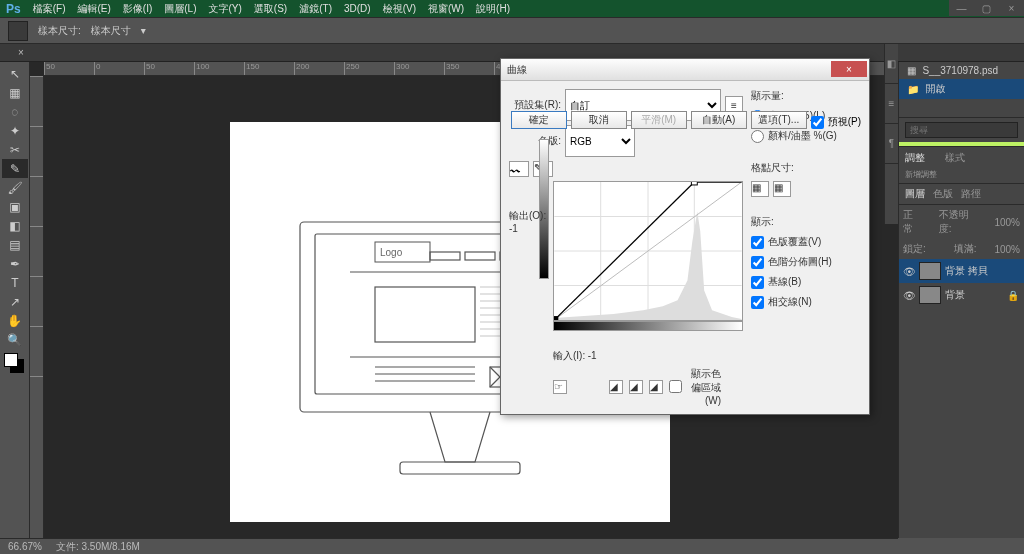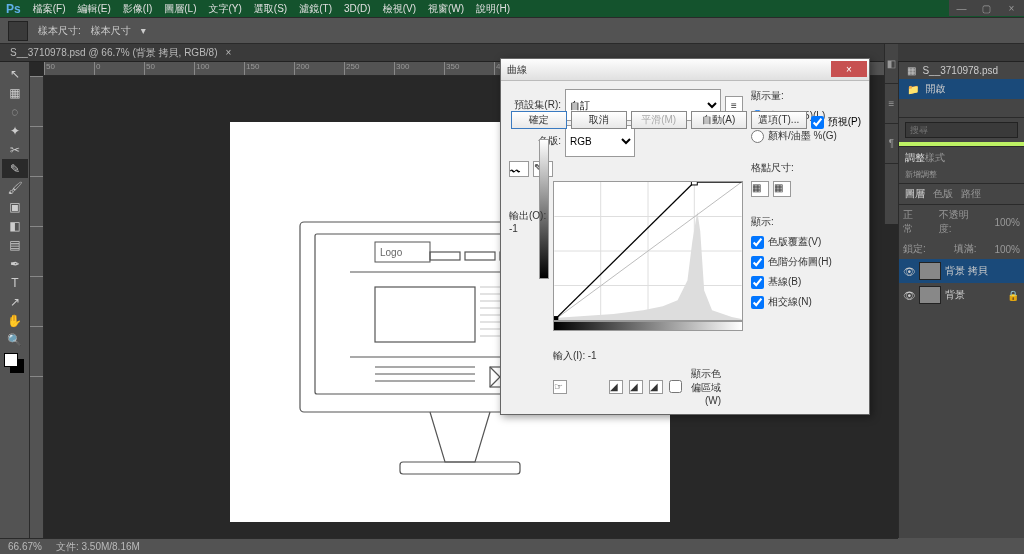--- a/index.html
+++ b/index.html
@@ -25,21 +25,21 @@
 .ruler-h .tick{flex:0 0 50px;height:100%;border-left:1px solid #888;color:#999;font-size:8px;padding-left:1px}
 .ruler-v{position:absolute;top:14px;left:0;width:14px;bottom:0;background:#535353;border-right:1px solid #2a2a2a}
 .ruler-v .tick{height:50px;border-top:1px solid #888}
 .canvas{position:absolute;top:60px;left:200px;width:440px;height:400px;background:#fff}
 .canvas svg{width:100%;height:100%}
 .panels{width:126px;background:#454545;border-left:1px solid #2a2a2a;color:#ccc}
 .panel-head{background:#454545;padding:3px 6px;font-size:9px;border-bottom:1px solid #2a2a2a;display:flex;align-items:center}
 .history-item{padding:3px 8px;display:flex;align-items:center;gap:6px;font-size:9px}
 .history-item.selected{background:#1a4a7a}
 .panel-sep{height:38px;background:#454545;border-top:1px solid #2a2a2a;border-bottom:1px solid #2a2a2a;padding:4px 6px}
-.panel-sep .tabs{display:flex;gap:0;font-size:9px;color:#999}
+.panel-sep .tabs{display:flex;gap:20px;font-size:9px;color:#999}
 .panel-sep .tabs span:first-child{color:#ddd}
 .layers-tabs{display:flex;gap:8px;padding:3px 6px;font-size:9px;border-bottom:1px solid #2a2a2a}
 .layer-controls{display:flex;gap:18px;padding:3px 4px;font-size:8px;color:#999;align-items:center}
 .layer-row{display:flex;align-items:center;padding:3px 4px;gap:4px;font-size:9px}
 .layer-row.selected{background:#1a4a7a}
 .layer-eye{width:12px;text-align:center}
 .layer-thumb{width:22px;height:18px;background:#888;border:1px solid #222}
 .status-bar{position:absolute;bottom:0;left:0;height:16px;background:#535353;color:#bbb;padding:0 8px;display:flex;align-items:center;gap:14px;font-size:9px;border-top:1px solid #2a2a2a;width:calc(100% - 126px)}
 .collapsed-panels{position:absolute;right:126px;top:44px;width:14px;background:#454545;border-left:1px solid #2a2a2a;height:180px}
 .collapsed-panels div{height:40px;border-bottom:1px solid #2a2a2a;display:flex;align-items:center;justify-content:center;color:#999}
@@ -98,21 +98,20 @@
 </div>
 
 <div class="options-bar">
   <div class="icon"></div>
   <span>樣本尺寸:</span>
   <span>樣本尺寸</span>
   <span>▾</span>
 </div>
 
 <div class="doc-tab">
-  <span>S__3710978.psd @ 66.7% (背景 拷貝, RGB/8)</span>
   <span style="margin-left:8px">×</span>
 </div>
 
 <div class="main">
 
   <div class="toolbox">
     <div class="tool">↖</div>
     <div class="tool">▦</div>
     <div class="tool">◌</div>
     <div class="tool">✦</div>

